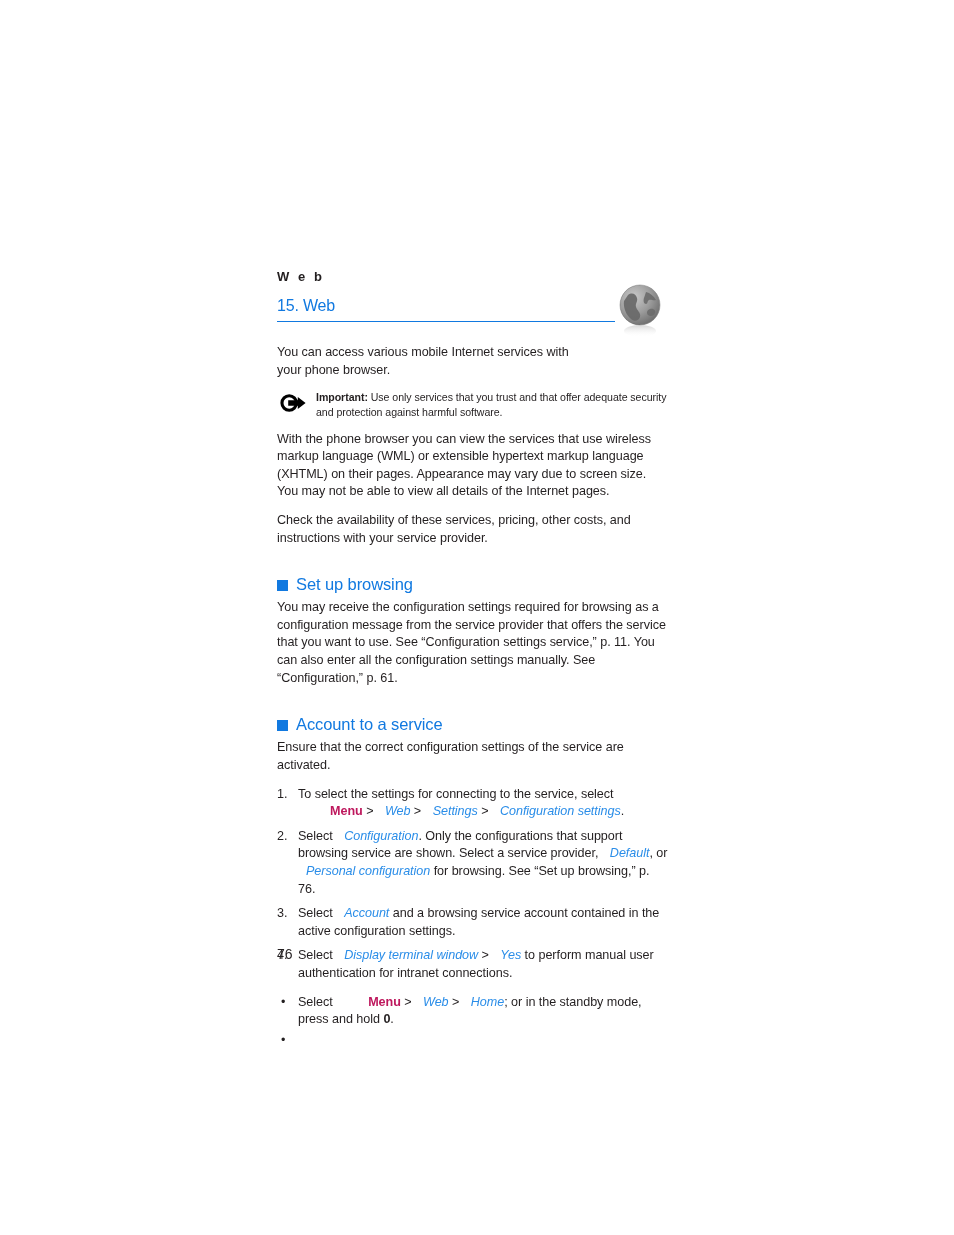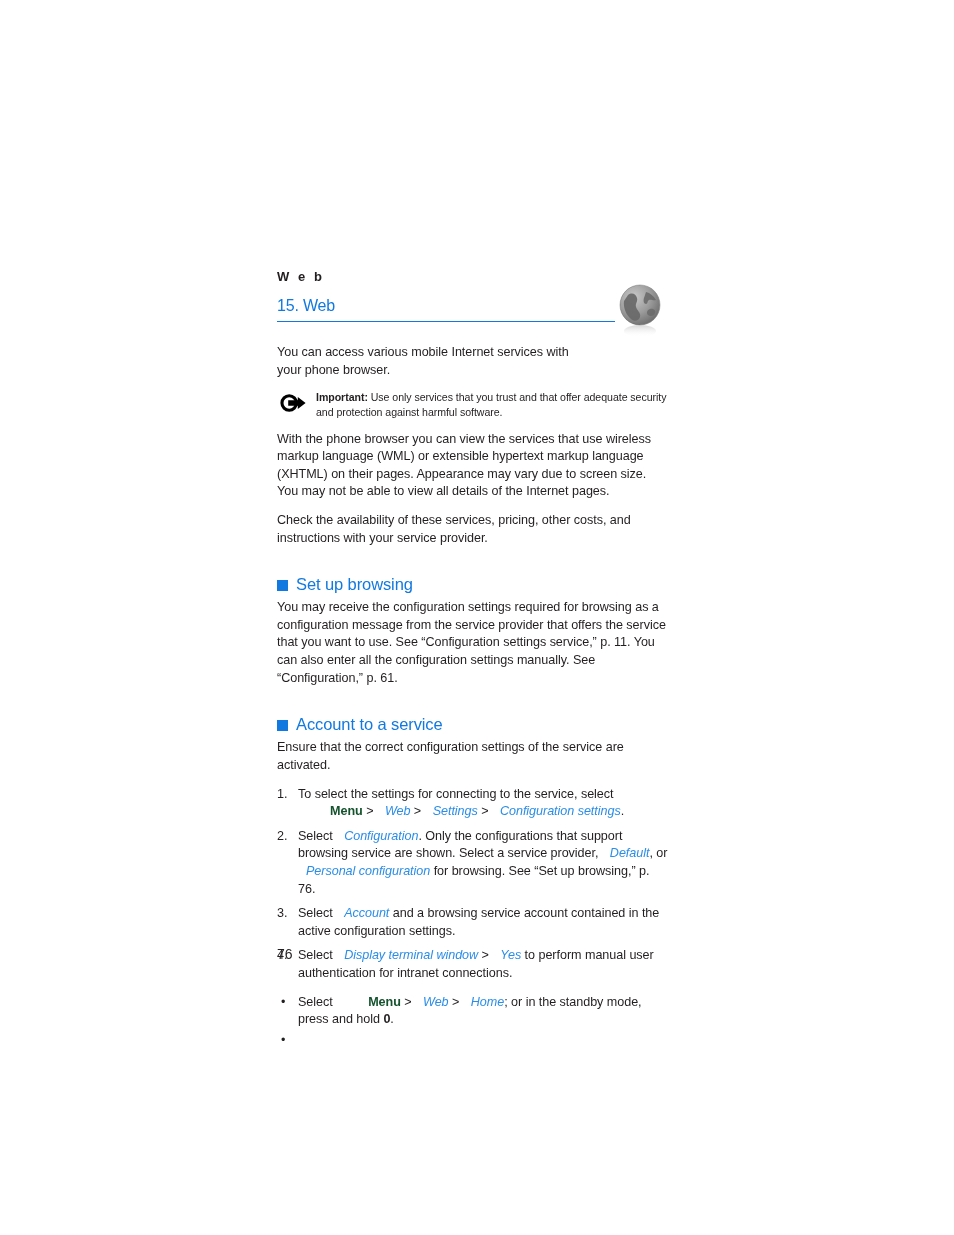--- a/index.html
+++ b/index.html
@@ -157,21 +157,21 @@
   ul.bullets > li .dot {
     position: absolute;
     left: 4px;
     top: 0;
     font-size: 12.6px;
     line-height: 17.6px;
   }
 
   
   .ui-bold {
-    color: #14532d;
+    color: #be185d;
     font-weight: bold;
     padding-left: 32px;
   }
   .ui-italic {
     color: #2a8de8;
     font-style: italic;
     margin-left: 8px;
   }
   .sep { color: #231f20; }
 

